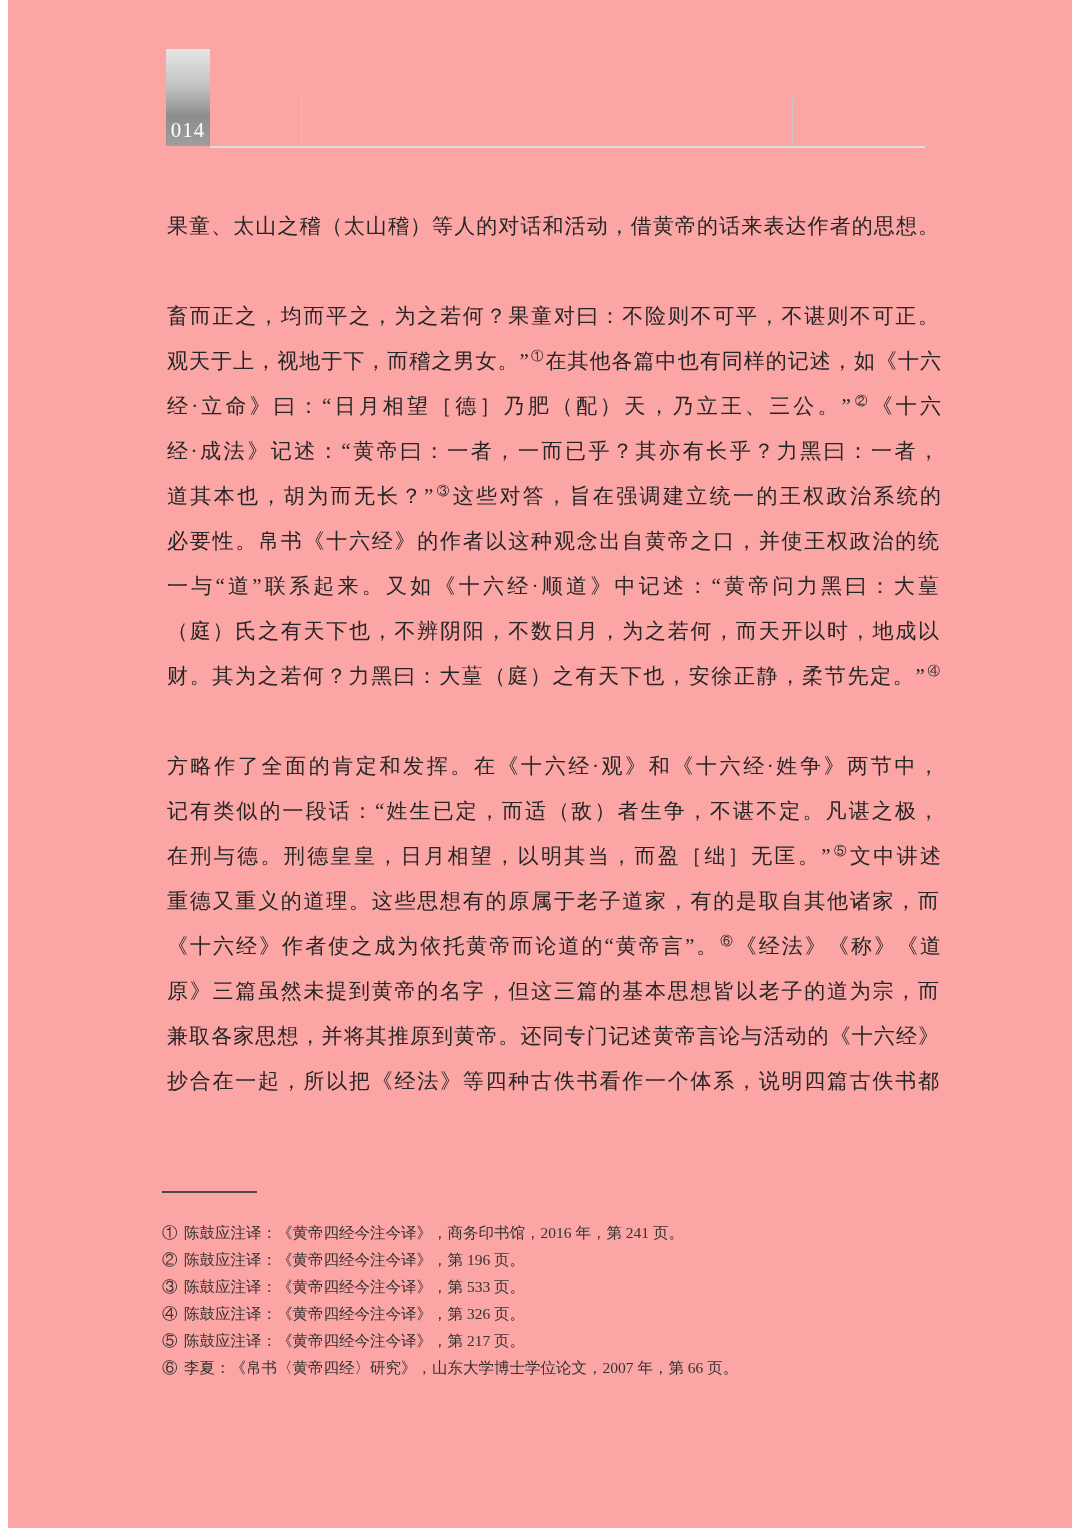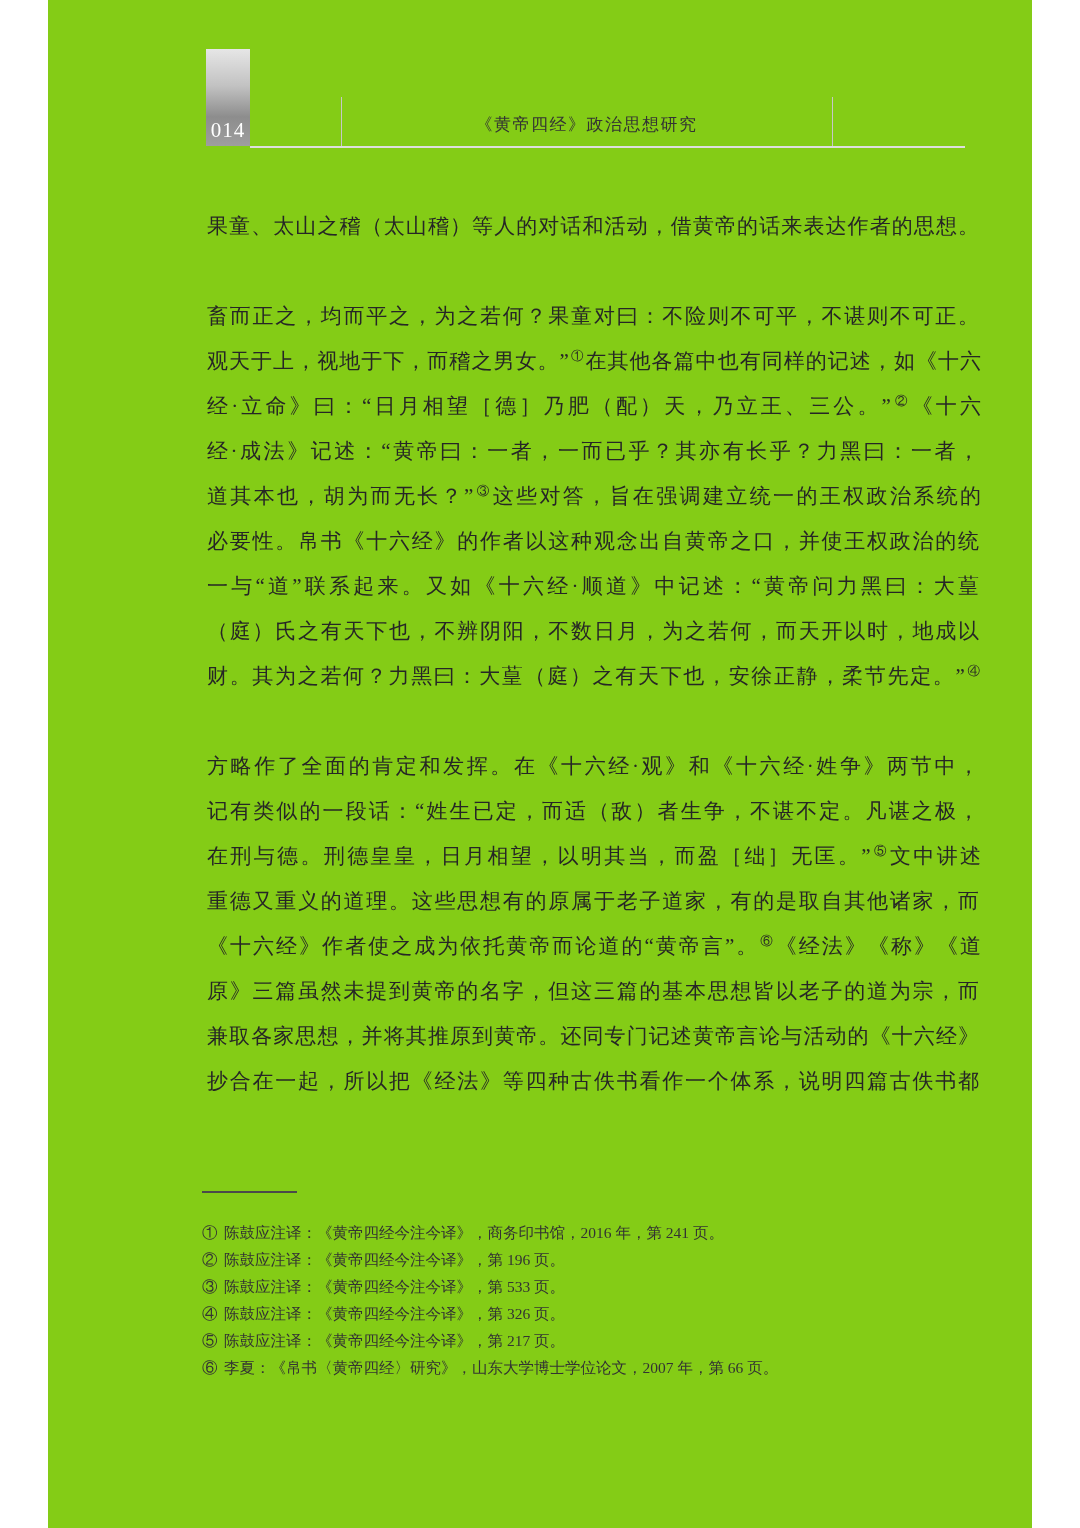--- a/index.html
+++ b/index.html
@@ -1,19 +1,19 @@
 <!DOCTYPE html>
 <html lang="zh"><head>
 <meta charset="utf-8">
 <style>
   html,body{margin:0;padding:0;background:#ffffff;}
   .page{
     position:relative;
-    width:984px;height:1528px;
-    background:#84cc16;
+    width:1064px;height:1528px;
+    background:#fca5a5;
     margin:0 auto;
     font-family:"Liberation Serif","DejaVu Serif",serif;
     overflow:hidden;
   }
   
   .pagenum-bar{
     position:absolute;left:158px;top:49px;width:44px;height:97px;
     background:linear-gradient(to bottom,#e6e6e6 0%,#c2c2c2 38%,#8d8d8d 70%,#9e9e9e 100%);
     display:flex;align-items:flex-end;justify-content:center;
   }
@@ -68,21 +68,20 @@
 <body>
 
 <div class="page">
 
   <div class="pagenum-bar">
       <span class="num">014</span>
     </div>
   <div class="header-rule"></div>
   <div class="header-tick tick-left"></div>
   <div class="header-tick tick-right"></div>
-  <div class="header-title">《黄帝四经》政治思想研究</div>
 
   <main class="body-block">
     <div class="bline"><span>果童、太山之稽（太山稽）等人的对话和活动，借黄帝的话来表达作者的思想。</span><span class="sup"></span><span></span></div>
     <div class="bline"><span class="sup"></span><span></span></div>
     <div class="bline"><span>畜而正之，均而平之，为之若何？果童对曰：不险则不可平，不谌则不可正。</span><span class="sup"></span><span></span></div>
     <div class="bline"><span>观天于上，视地于下，而稽之男女。”</span><span class="sup">①</span><span>在其他各篇中也有同样的记述，如《十六</span></div>
     <div class="bline"><span>经·立命》曰：“日月相望［德］乃肥（配）天，乃立王、三公。”</span><span class="sup">②</span><span>《十六</span></div>
     <div class="bline"><span>经·成法》记述：“黄帝曰：一者，一而已乎？其亦有长乎？力黑曰：一者，</span><span class="sup"></span><span></span></div>
     <div class="bline"><span>道其本也，胡为而无长？”</span><span class="sup">③</span><span>这些对答，旨在强调建立统一的王权政治系统的</span></div>
     <div class="bline"><span>必要性。帛书《十六经》的作者以这种观念出自黄帝之口，并使王权政治的统</span><span class="sup"></span><span></span></div>

